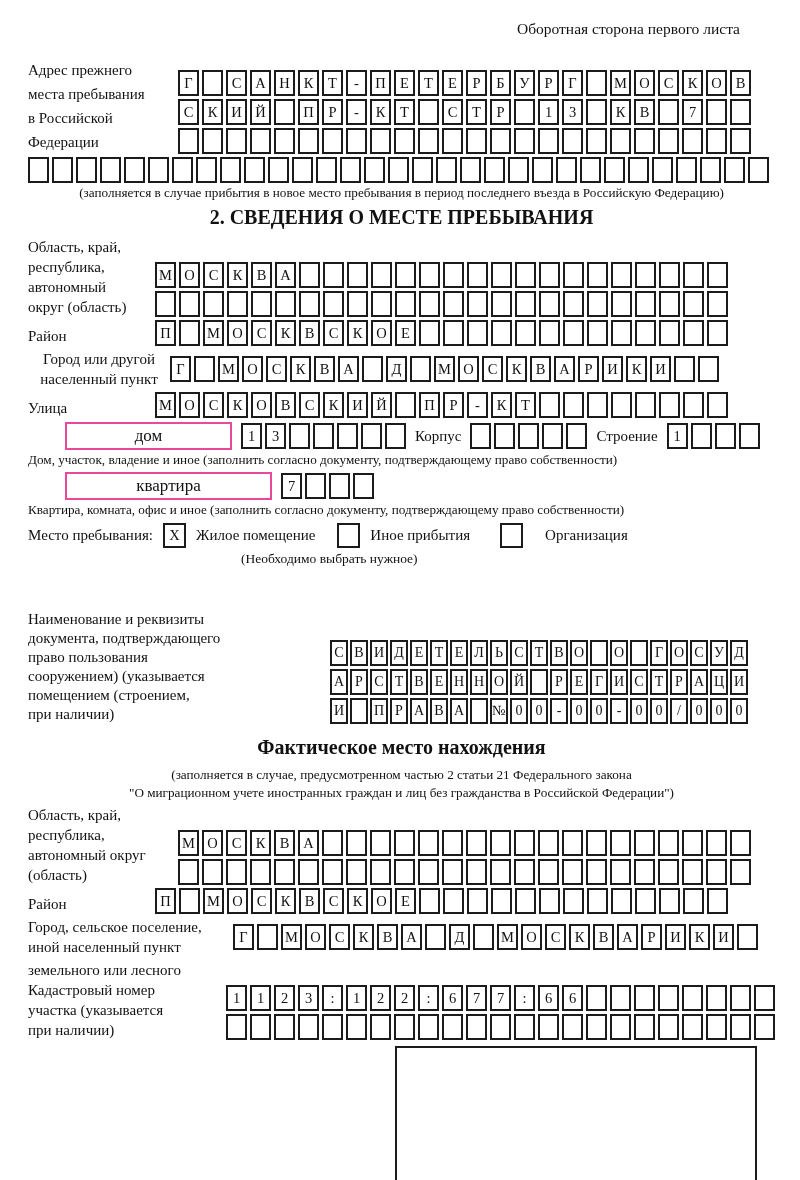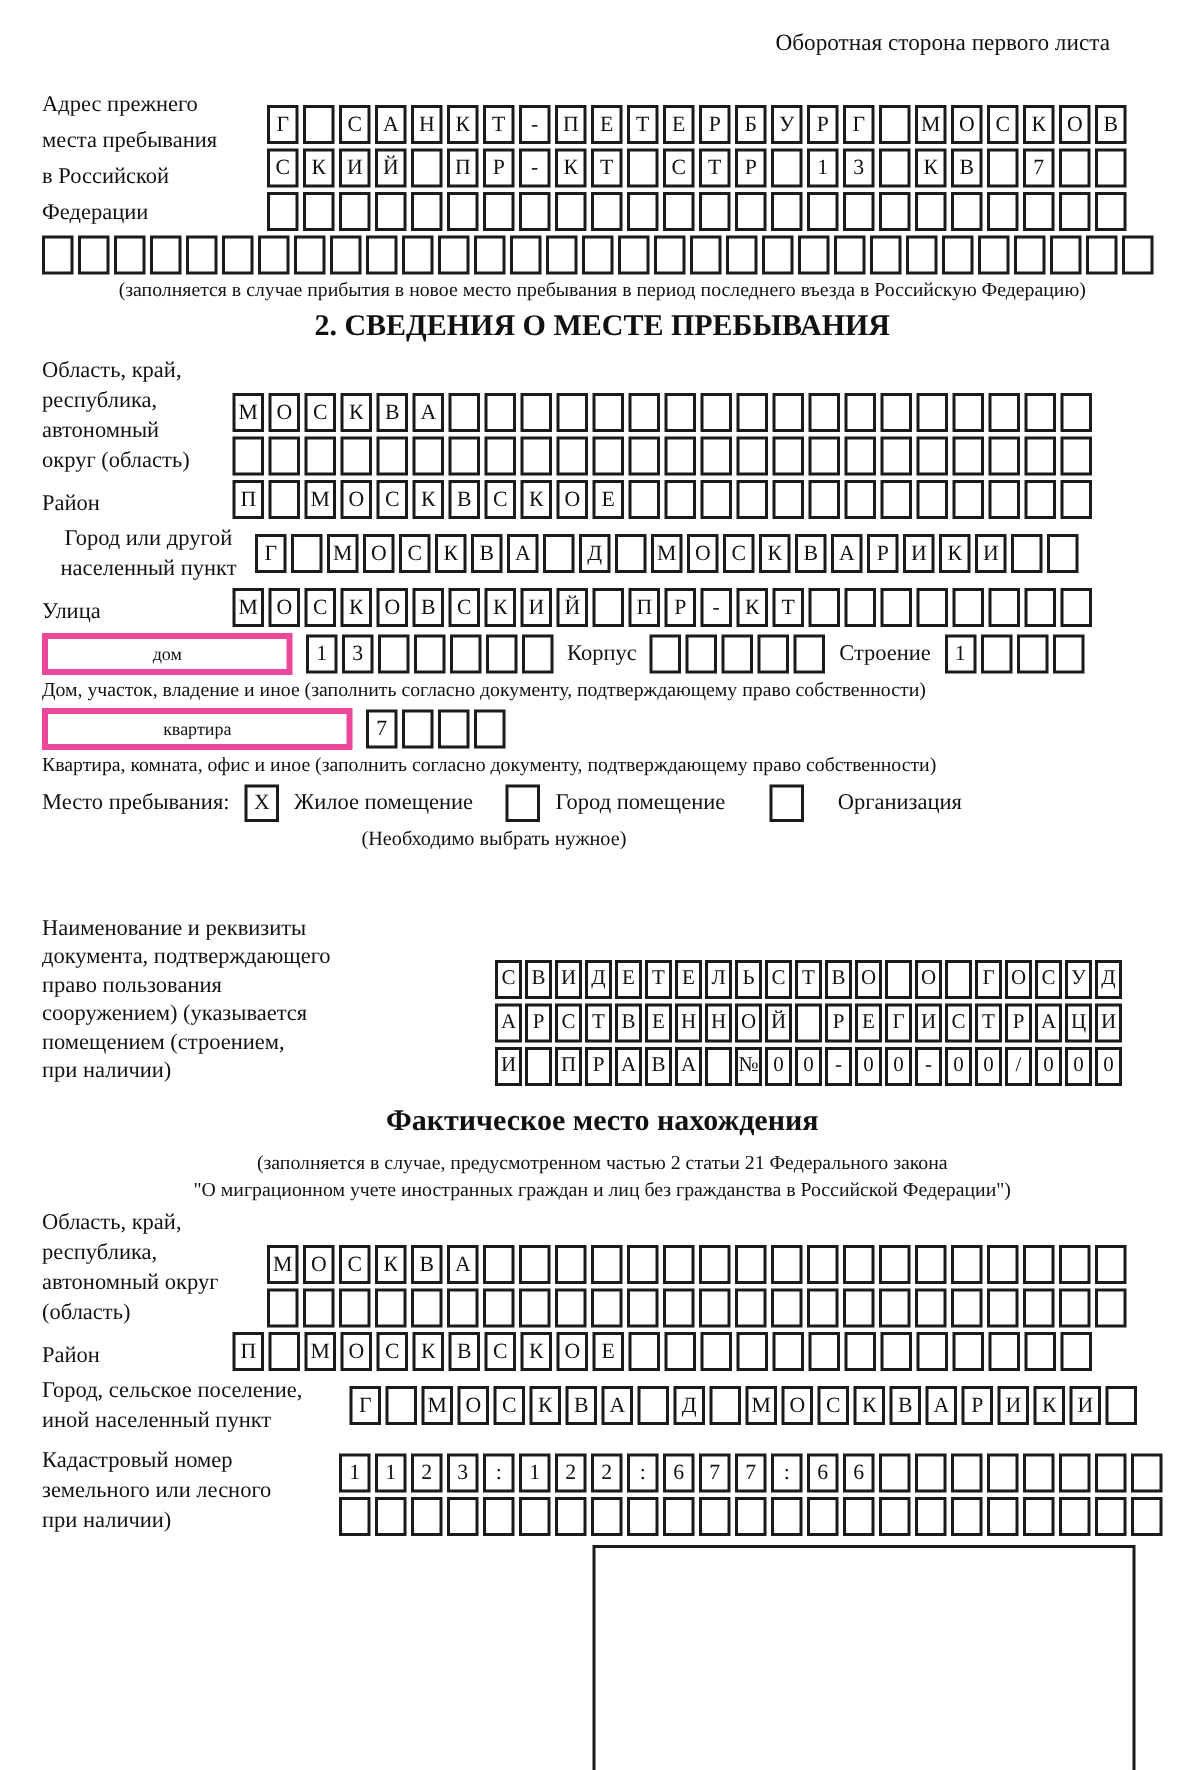--- a/index.html
+++ b/index.html
@@ -25,23 +25,23 @@
     border:2px solid #1b1b1b;background:#fff;
     display:flex;align-items:center;justify-content:center;
     font-size:14.5px;line-height:1;
   }
   .cells.small .cell{flex-basis:18px;width:18px;font-size:14px;}
   .note{font-size:13.2px;margin:2px 0 4px;}
   .center{text-align:center;}
   .title{font-weight:bold;text-align:center;font-size:20px;margin:5px 0 8px;}
   .domrow{display:flex;align-items:center;margin:4px 0 2px;}
   .widebox{
-    height:28px;box-sizing:border-box;border:4px solid #ec4899;
+    height:28px;box-sizing:border-box;border:2px solid #ec4899;
     display:inline-flex;align-items:center;justify-content:center;
-    font-size:12px;margin-right:9px;flex-shrink:0;
+    font-size:17px;margin-right:9px;flex-shrink:0;margin-left:37px;
   }
   .wb167{width:167px;} .wb207{width:207px;}
   .inline-lbl{font-size:15px;margin:0 9px;white-space:nowrap;}
   .mestorow{display:flex;align-items:center;font-size:15px;margin-top:5px;}
   .checkbox{
     width:23px;height:25px;box-sizing:border-box;border:2px solid #1b1b1b;
     display:inline-flex;align-items:center;justify-content:center;
     font-size:14.5px;margin:0 10px;flex-shrink:0;
   }
   .hint{font-size:13.5px;margin:3px 0 5px 213px;}
@@ -375,21 +375,21 @@
       <span class="cell">&nbsp;</span>
     </span>
 </div>
 <div class="note">Квартира, комната, офис и иное (заполнить согласно документу, подтверждающему право собственности)</div>
 
 <div class="mestorow">
   <span>Место пребывания:</span>
   <span class="checkbox">X</span>
   <span>Жилое помещение</span>
   <span class="checkbox" style="margin-left:22px;"></span>
-  <span>Город помещение</span>
+  <span>Иное прибытия</span>
   <span class="checkbox" style="margin-left:30px;"></span>
   <span style="margin-left:12px;">Организация</span>
 </div>
 <div class="hint">(Необходимо выбрать нужное)</div>
 
 <div class="row">
   <div class="lbl lh19 w302">
     <div>Наименование и реквизиты</div>
     <div>документа, подтверждающего</div>
     <div>право пользования</div>
@@ -593,22 +593,23 @@
       <span class="cell">Р</span>
       <span class="cell">И</span>
       <span class="cell">К</span>
       <span class="cell">И</span>
       <span class="cell">&nbsp;</span>
     </div>
 </div>
 
 <div class="row">
   <div class="lbl w198">
+    <div>земельного или лесного</div>
     <div>Кадастровый номер</div>
-    <div>земельного или лесного</div>
+    <div>участка (указывается</div>
     <div>при наличии)</div>
   </div>
   <div class="stack padtop9">
     <div class="cells">
         <span class="cell">1</span>
         <span class="cell">1</span>
         <span class="cell">2</span>
         <span class="cell">3</span>
         <span class="cell">:</span>
         <span class="cell">1</span>

